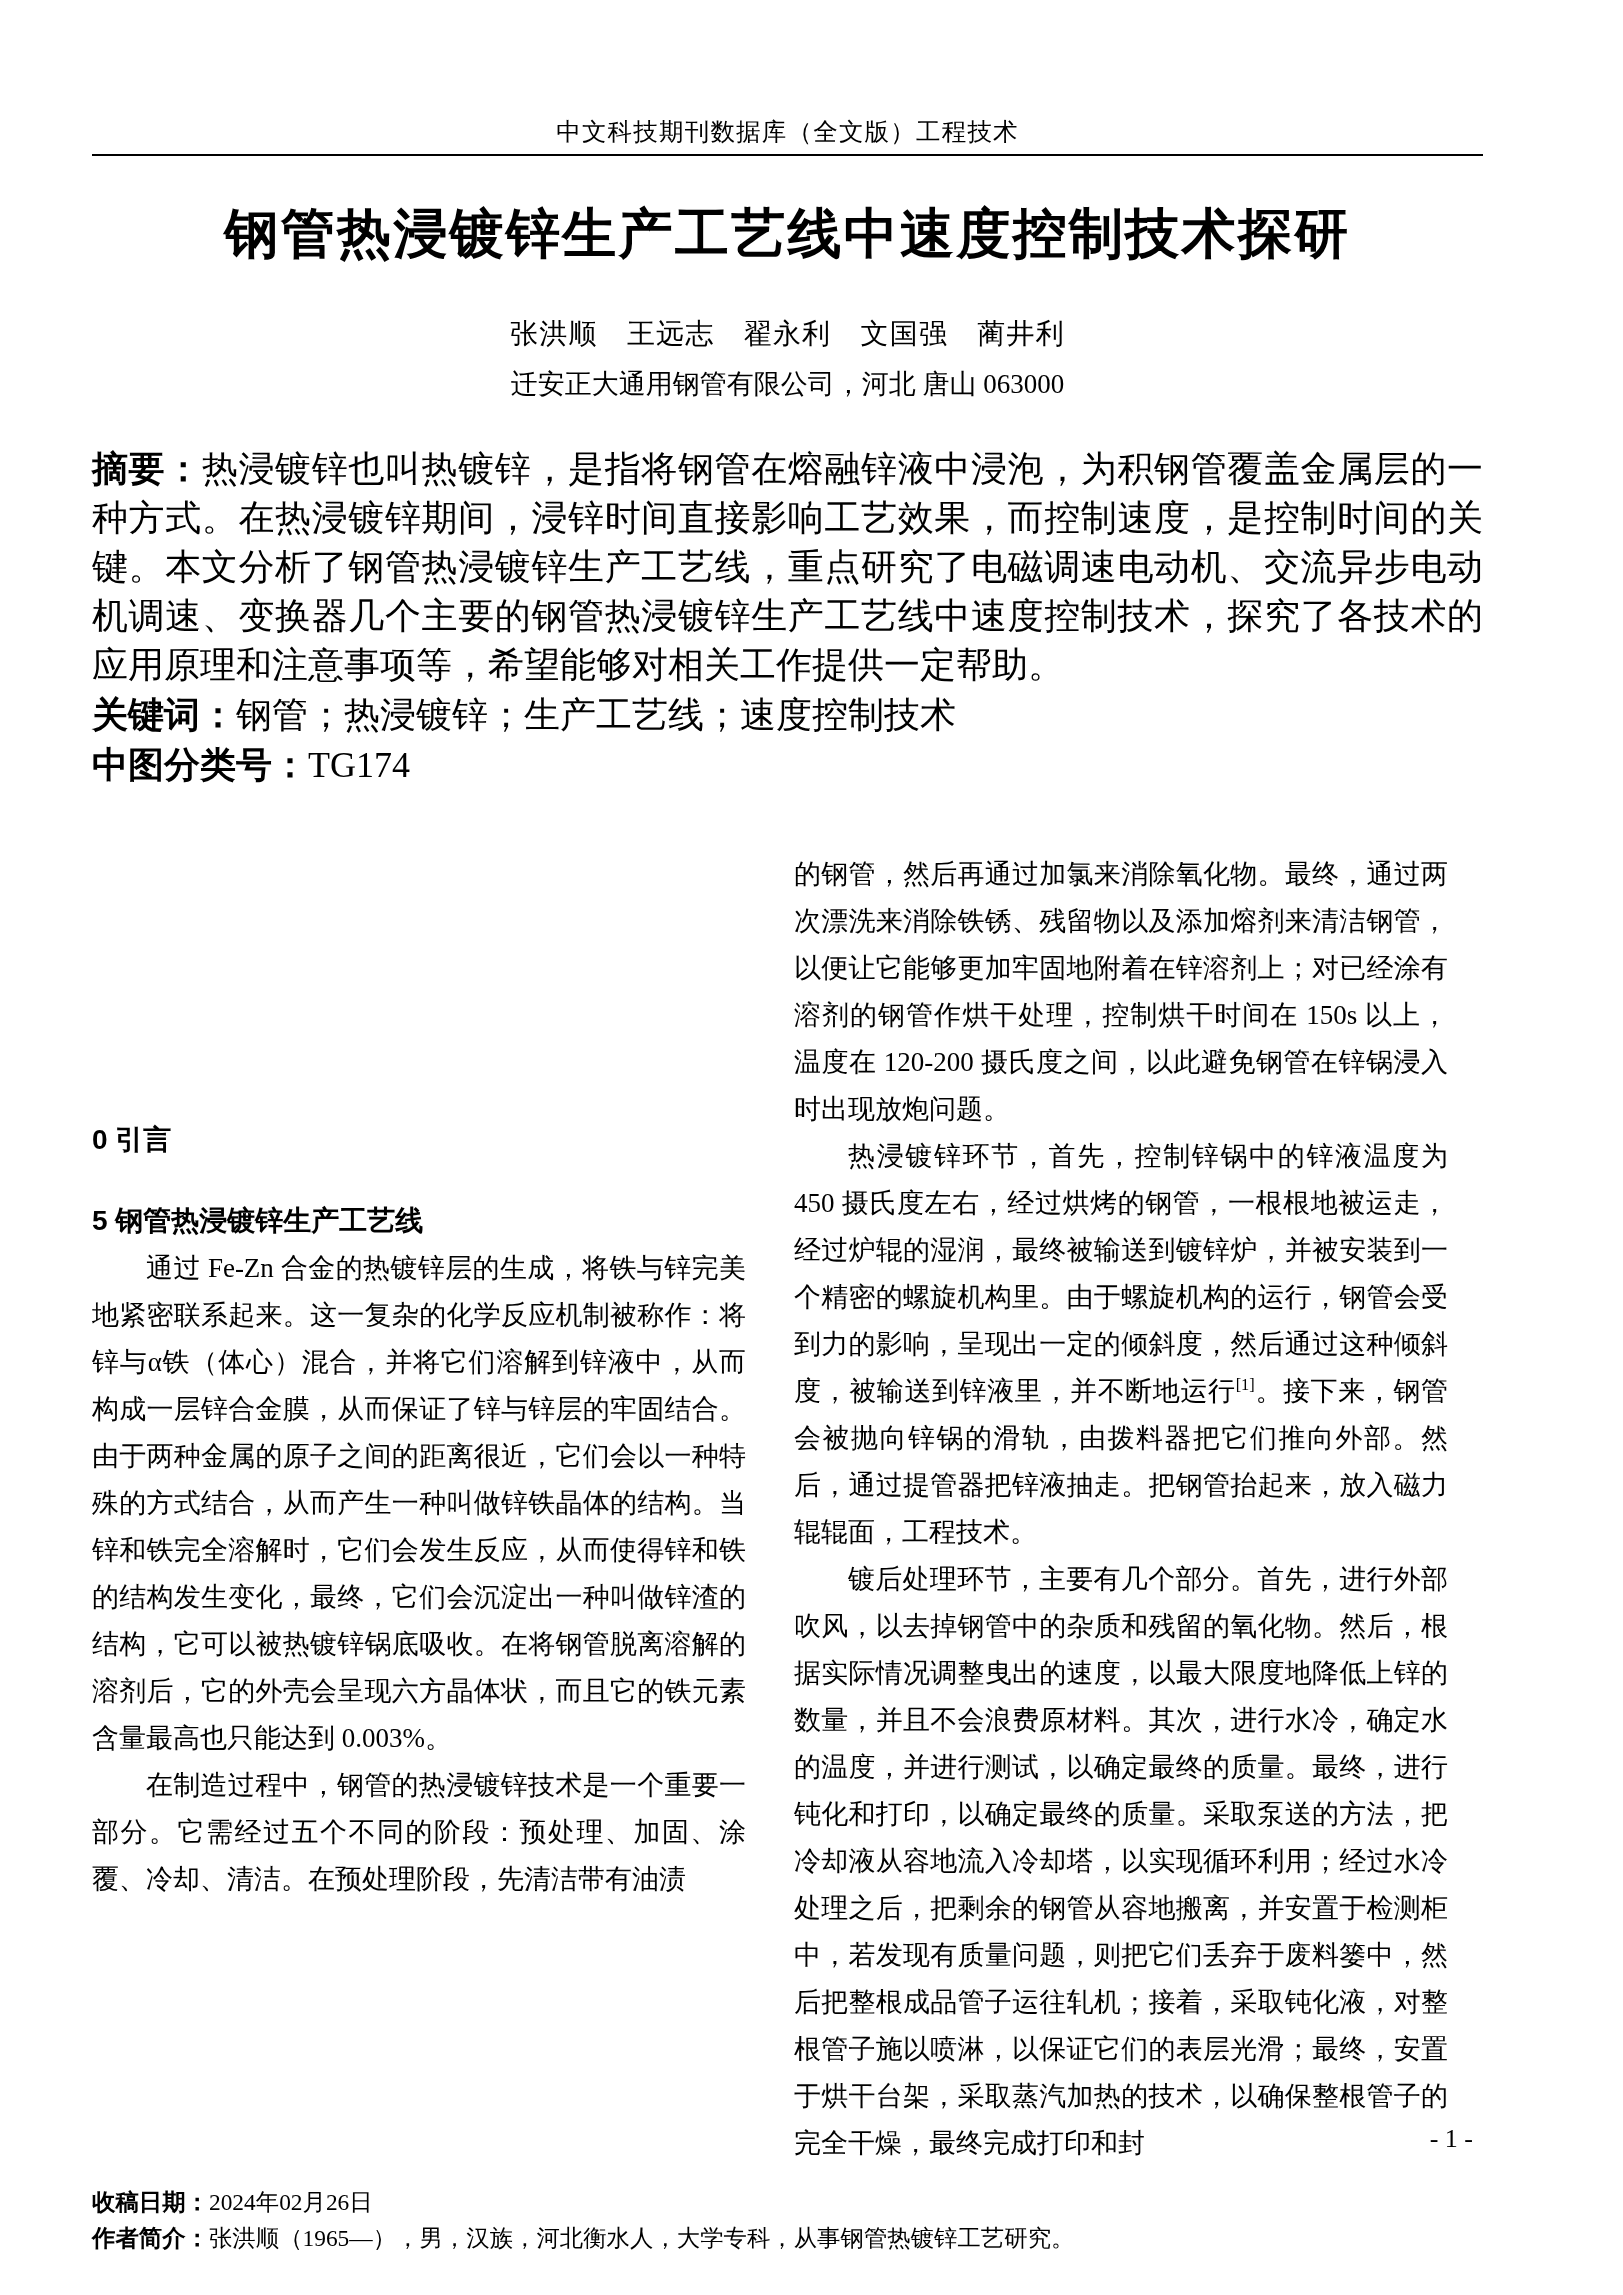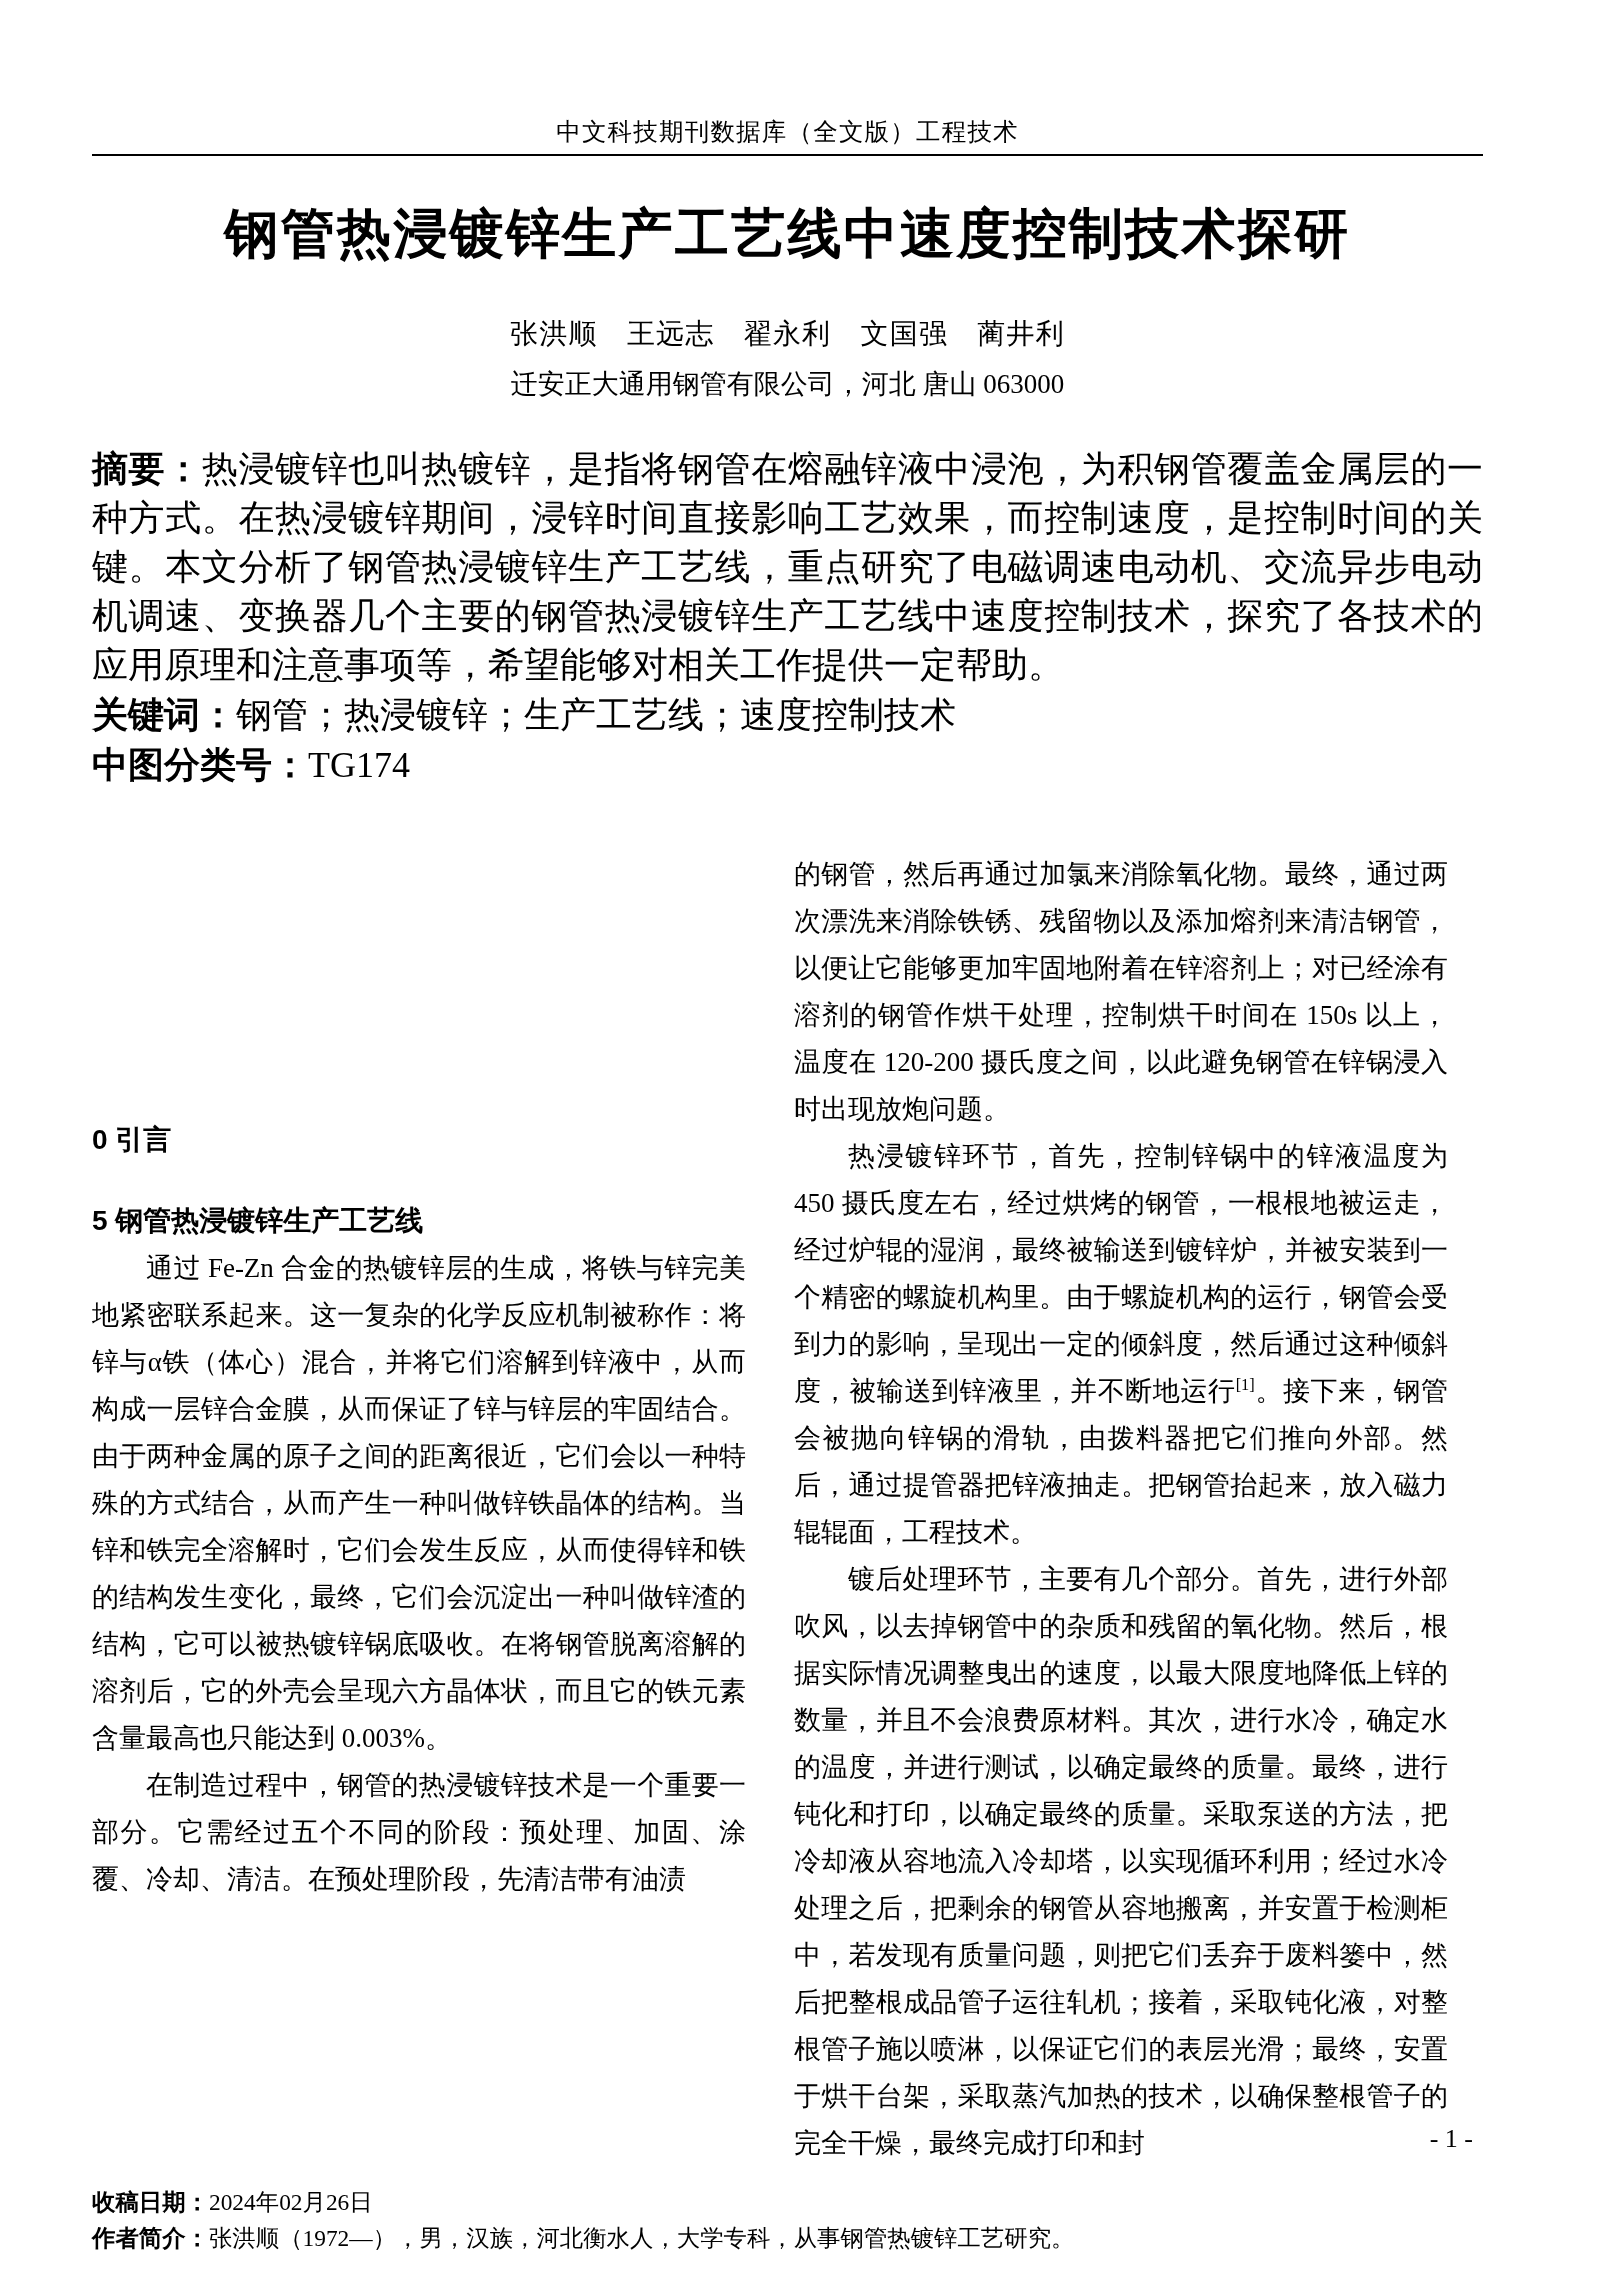--- a/index.html
+++ b/index.html
@@ -131,19 +131,19 @@
     <div class="col">
       <p class="cont">的钢管，然后再通过加氯来消除氧化物。最终，通过两次漂洗来消除铁锈、残留物以及添加熔剂来清洁钢管，以便让它能够更加牢固地附着在锌溶剂上；对已经涂有溶剂的钢管作烘干处理，控制烘干时间在 150s 以上，温度在 120-200 摄氏度之间，以此避免钢管在锌锅浸入时出现放炮问题。</p>
       <p><span>热浸镀锌环节，首先，控制锌锅中的锌液温度为 450 摄氏度左右，经过烘烤的钢管，一根根地被运走，经过炉辊的湿润，最终被输送到镀锌炉，并被安装到一个精密的螺旋机构里。由于螺旋机构的运行，钢管会受到力的影响，呈现出一定的倾斜度，然后通过这种倾斜度，被输送到锌液里，并不断地运行</span><span class="ref-sup">[1]</span><span>。接下来，钢管会被抛向锌锅的滑轨，由拨料器把它们推向外部。然后，通过提管器把锌液抽走。把钢管抬起来，放入磁力辊辊面，工程技术。</span></p>
       <p>镀后处理环节，主要有几个部分。首先，进行外部吹风，以去掉钢管中的杂质和残留的氧化物。然后，根据实际情况调整曳出的速度，以最大限度地降低上锌的数量，并且不会浪费原材料。其次，进行水冷，确定水的温度，并进行测试，以确定最终的质量。最终，进行钝化和打印，以确定最终的质量。采取泵送的方法，把冷却液从容地流入冷却塔，以实现循环利用；经过水冷处理之后，把剩余的钢管从容地搬离，并安置于检测柜中，若发现有质量问题，则把它们丢弃于废料篓中，然后把整根成品管子运往轧机；接着，采取钝化液，对整根管子施以喷淋，以保证它们的表层光滑；最终，安置于烘干台架，采取蒸汽加热的技术，以确保整根管子的完全干燥，最终完成打印和封</p>
     </div>
 
   </div>
 
   <div class="footnote">
     <div><span class="meta-label">收稿日期：</span><span>2024年02月26日</span></div>
-    <div><span class="meta-label">作者简介：</span><span>张洪顺（1972—），男，汉族，河北衡水人，大学专科，从事钢管热镀锌工艺研究。</span></div>
+    <div><span class="meta-label">作者简介：</span><span>张洪顺（1965—），男，汉族，河北衡水人，大学专科，从事钢管热镀锌工艺研究。</span></div>
   </div>
 
   <div class="page-number">- 1 -</div>
 
 </div>
 
 
 </body></html>

